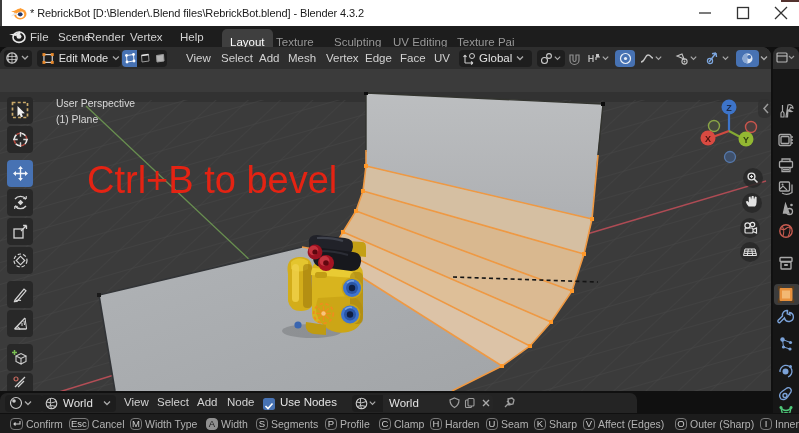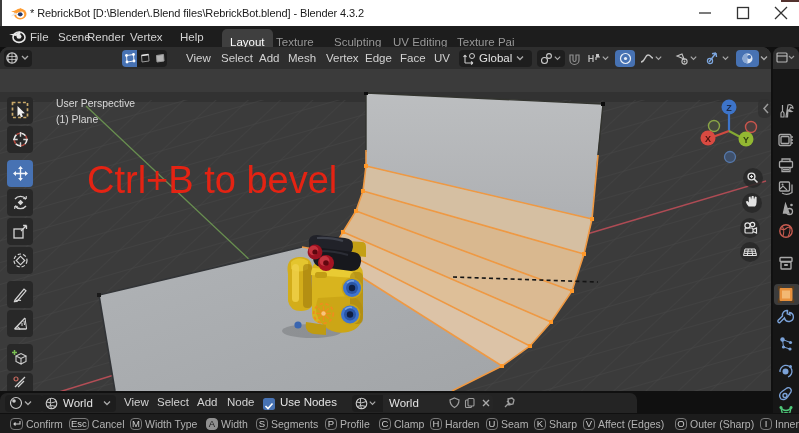--- a/index.html
+++ b/index.html
@@ -109,20 +109,33 @@
     <div id="vphdr">
 
       <div class="pill" style="left:4px; width:28px;">
         <svg width="26" height="14" viewBox="0 0 26 14">
           <circle cx="8" cy="7" r="5.2" fill="none" stroke="#c9c9c9" stroke-width="1.2"></circle>
           <path d="M3,5.5 h10 M3,8.5 h10 M8,1.8 v10.4 M5,2.7 q-2,4.3 0,8.6 M11,2.7 q2,4.3 0,8.6" stroke="#c9c9c9" fill="none" stroke-width="0.8"></path>
           <path d="M18,5 l3,3 l3,-3" stroke="#aaa" fill="none" stroke-width="1.3"></path>
         </svg>
       </div>
 
+      <div class="pill" style="left:37px; width:84px; padding-left:4px; font-size:11px;">
+        <svg width="15" height="14" viewBox="0 0 15 14">
+          <rect x="3" y="3.5" width="8.5" height="8" fill="none" stroke="#d5d5d5" stroke-width="1.2"></rect>
+          <rect x="1.5" y="2" width="3" height="3" fill="#e98a2c"></rect>
+          <rect x="10" y="2" width="3" height="3" fill="#e98a2c"></rect>
+          <rect x="1.5" y="10" width="3" height="3" fill="#e98a2c"></rect>
+          <rect x="10" y="10" width="3" height="3" fill="#e98a2c"></rect>
+        </svg>
+        <span style="margin-left:3px">Edit Mode</span>
+        <svg width="10" height="8" viewBox="0 0 10 8" style="margin-left:3px">
+            <path d="M2,2.5 l3,3 l3,-3" stroke="#aaa" fill="none" stroke-width="1.3"></path>
+          </svg>
+      </div>
 
       <div class="pill" style="left:122px; width:15px; background:#4772b3; justify-content:center; border-radius:4px 0 0 4px;">
         <svg width="12" height="12" viewBox="0 0 12 12">
           <path d="M2.5,3.5 L9.5,2.5 L10,9 L3,10 Z" fill="none" stroke="#e9eef5" stroke-width="1"></path>
           <circle cx="2.5" cy="3.5" r="1.4" fill="#fff"></circle>
             <circle cx="9.5" cy="2.5" r="1.4" fill="#fff"></circle>
           <circle cx="10" cy="9" r="1.4" fill="#fff"></circle>
             <circle cx="3" cy="10" r="1.4" fill="#fff"></circle>
         </svg>
       </div>

